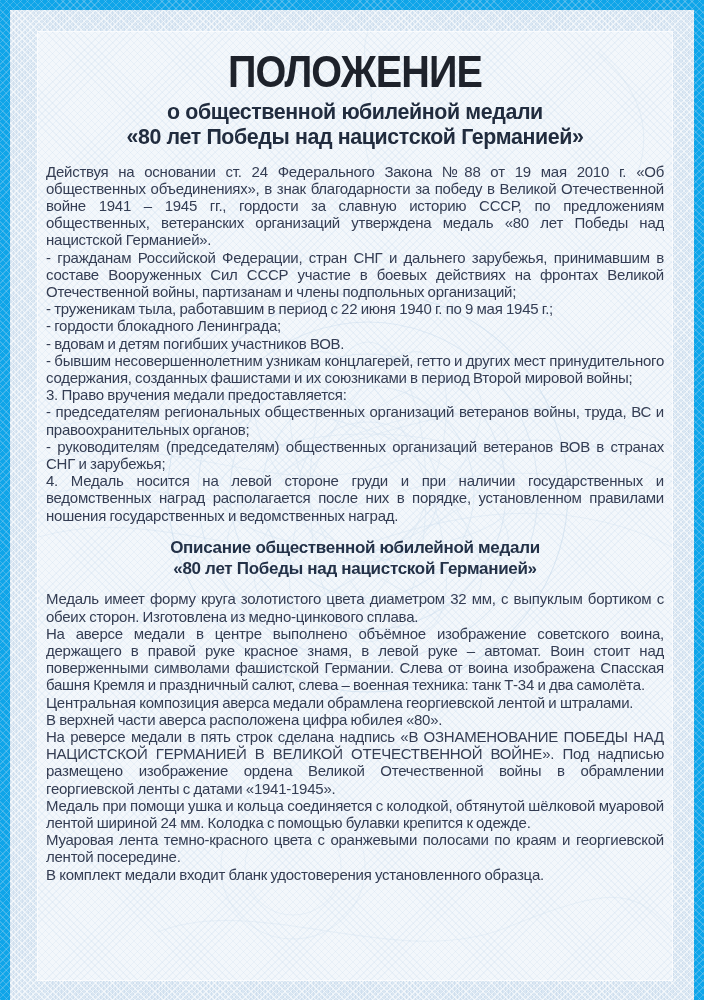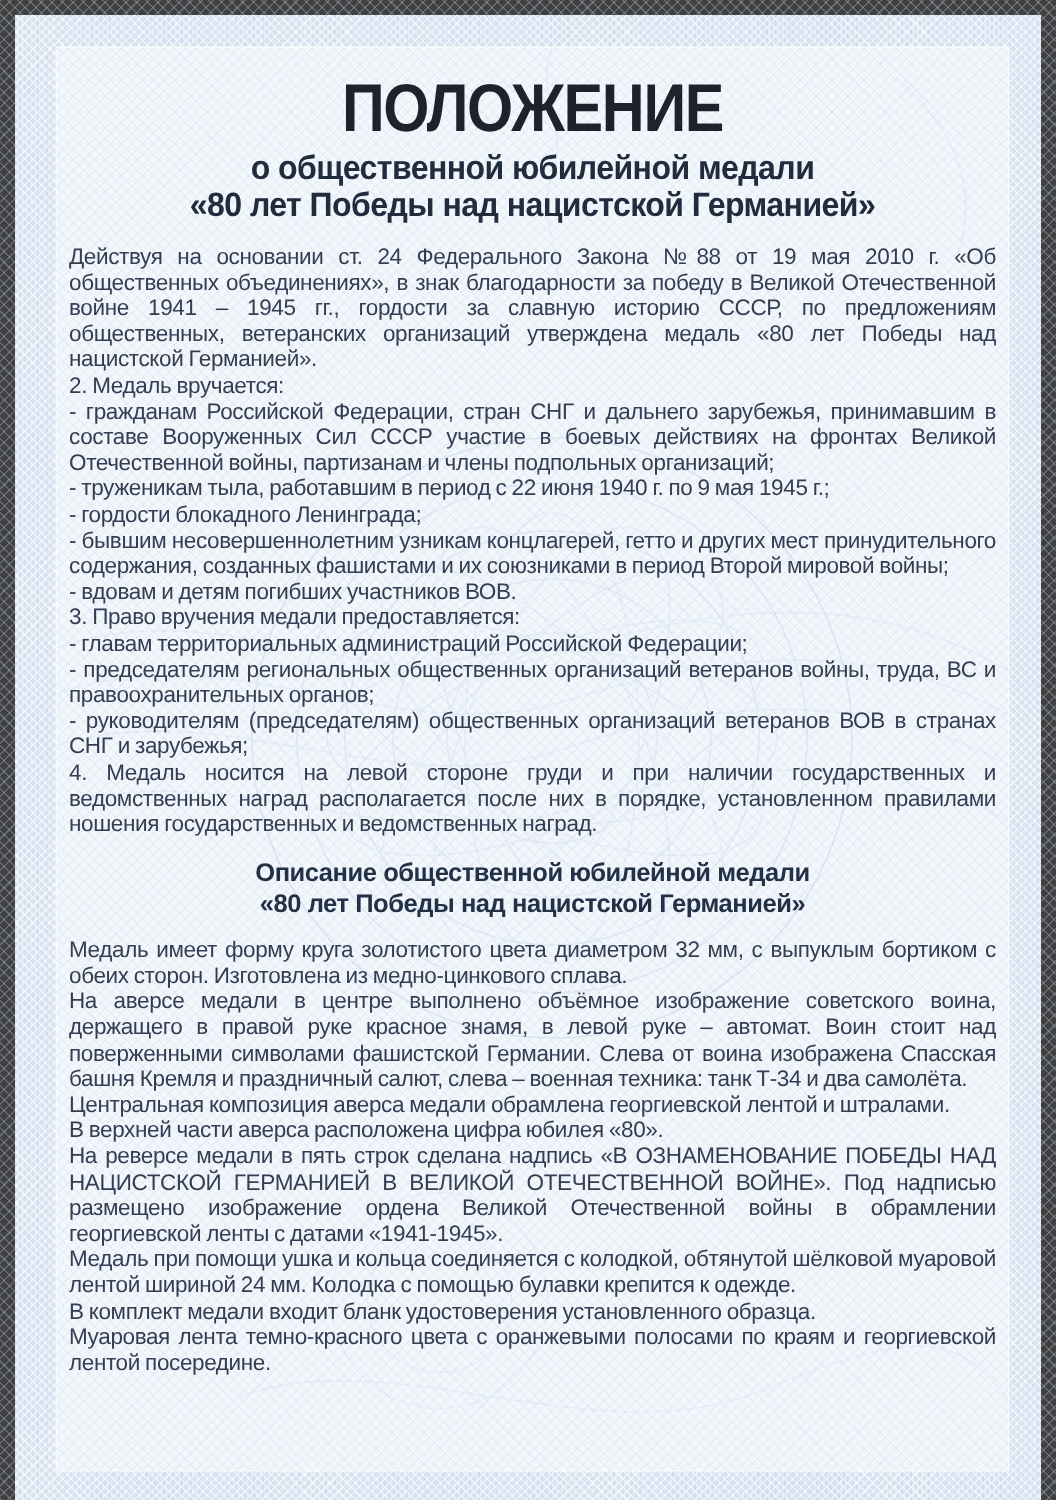--- a/index.html
+++ b/index.html
@@ -3,21 +3,21 @@
 <meta charset="utf-8">
 <style>
   html,body{margin:0;padding:0;}
   body{
     width:704px;height:1000px;
     background:#ffffff;
     font-family:"Liberation Sans","DejaVu Sans",sans-serif;
     position:relative;
     overflow:hidden;
   }
-  .page{position:absolute;inset:0;background:#404040;}
+  .page{position:absolute;inset:0;background:#0ea5e9;}
   
   .page::after{
     content:"";position:absolute;inset:0;
     background-image:
       repeating-linear-gradient(45deg, rgba(205,222,240,.25) 0 1px, transparent 1px 5px),
       repeating-linear-gradient(135deg, rgba(205,222,240,.25) 0 1px, transparent 1px 5px);
     pointer-events:none;
   }
   .border-band{
     position:absolute;left:10px;top:10px;right:10px;bottom:0;
@@ -125,43 +125,41 @@
     <div class="content">
 
       <h1 class="doc-title">ПОЛОЖЕНИЕ</h1>
 
       <p class="doc-subtitle">о общественной юбилейной медали</p>
 
       <p class="doc-subtitle">«80 лет Победы над нацистской Германией»</p>
 
       <div class="body-block">
           <p>Действуя на основании ст. 24 Федерального Закона №88 от 19 мая 2010 г. «Об общественных объединениях», в знак благодарности за победу в Великой Отечественной войне 1941 – 1945 гг., гордости за славную историю СССР, по предложениям общественных, ветеранских организаций утверждена медаль «80 лет Победы над нацистской Германией».</p>
-          <p>2. Медаль вручается:</p>
           <p>- гражданам Российской Федерации, стран СНГ и дальнего зарубежья, принимавшим в составе Вооруженных Сил СССР участие в боевых действиях на фронтах Великой Отечественной войны, партизанам и члены подпольных организаций;</p>
           <p>- труженикам тыла, работавшим в период с 22 июня 1940 г. по 9 мая 1945 г.;</p>
           <p>- гордости блокадного Ленинграда;</p>
+          <p>- вдовам и детям погибших участников ВОВ.</p>
           <p>- бывшим несовершеннолетним узникам концлагерей, гетто и других мест принудительного содержания, созданных фашистами и их союзниками в период Второй мировой войны;</p>
-          <p>- вдовам и детям погибших участников ВОВ.</p>
           <p>3. Право вручения медали предоставляется:</p>
-          <p>- главам территориальных администраций Российской Федерации;</p>
           <p>- председателям региональных общественных организаций ветеранов войны, труда, ВС и правоохранительных органов;</p>
           <p>- руководителям (председателям) общественных организаций ветеранов ВОВ в странах СНГ и зарубежья;</p>
           <p>4. Медаль носится на левой стороне груди и при наличии государственных и ведомственных наград располагается после них в порядке, установленном правилами ношения государственных и ведомственных наград.</p>
         </div>
 
       <p class="section-heading">Описание общественной юбилейной медали</p>
 
       <p class="section-heading">«80 лет Победы над нацистской Германией»</p>
 
       <div class="body-block second">
           <p>Медаль имеет форму круга золотистого цвета диаметром 32 мм, с выпуклым бортиком с обеих сторон. Изготовлена из медно-цинкового сплава.</p>
           <p>На аверсе медали в центре выполнено объёмное изображение советского воина, держащего в правой руке красное знамя, в левой руке – автомат. Воин стоит над поверженными символами фашистской Германии. Слева от воина изображена Спасская башня Кремля и праздничный салют, слева – военная техника: танк Т-34 и два самолёта.</p>
           <p>Центральная композиция аверса медали обрамлена георгиевской лентой и штралами.</p>
           <p>В верхней части аверса расположена цифра юбилея «80».</p>
           <p>На реверсе медали в пять строк сделана надпись «В ОЗНАМЕНОВАНИЕ ПОБЕДЫ НАД НАЦИСТСКОЙ ГЕРМАНИЕЙ В ВЕЛИКОЙ ОТЕЧЕСТВЕННОЙ ВОЙНЕ». Под надписью размещено изображение ордена Великой Отечественной войны в обрамлении георгиевской ленты с датами «1941-1945».</p>
           <p>Медаль при помощи ушка и кольца соединяется с колодкой, обтянутой шёлковой муаровой лентой шириной 24 мм. Колодка с помощью булавки крепится к одежде.</p>
+          <p>Муаровая лента темно-красного цвета с оранжевыми полосами по краям и георгиевской лентой посередине.</p>
           <p>В комплект медали входит бланк удостоверения установленного образца.</p>
-          <p>Муаровая лента темно-красного цвета с оранжевыми полосами по краям и георгиевской лентой посередине.</p>
         </div>
 
     </div>
   </div>
 </div>
 
 </body></html>

